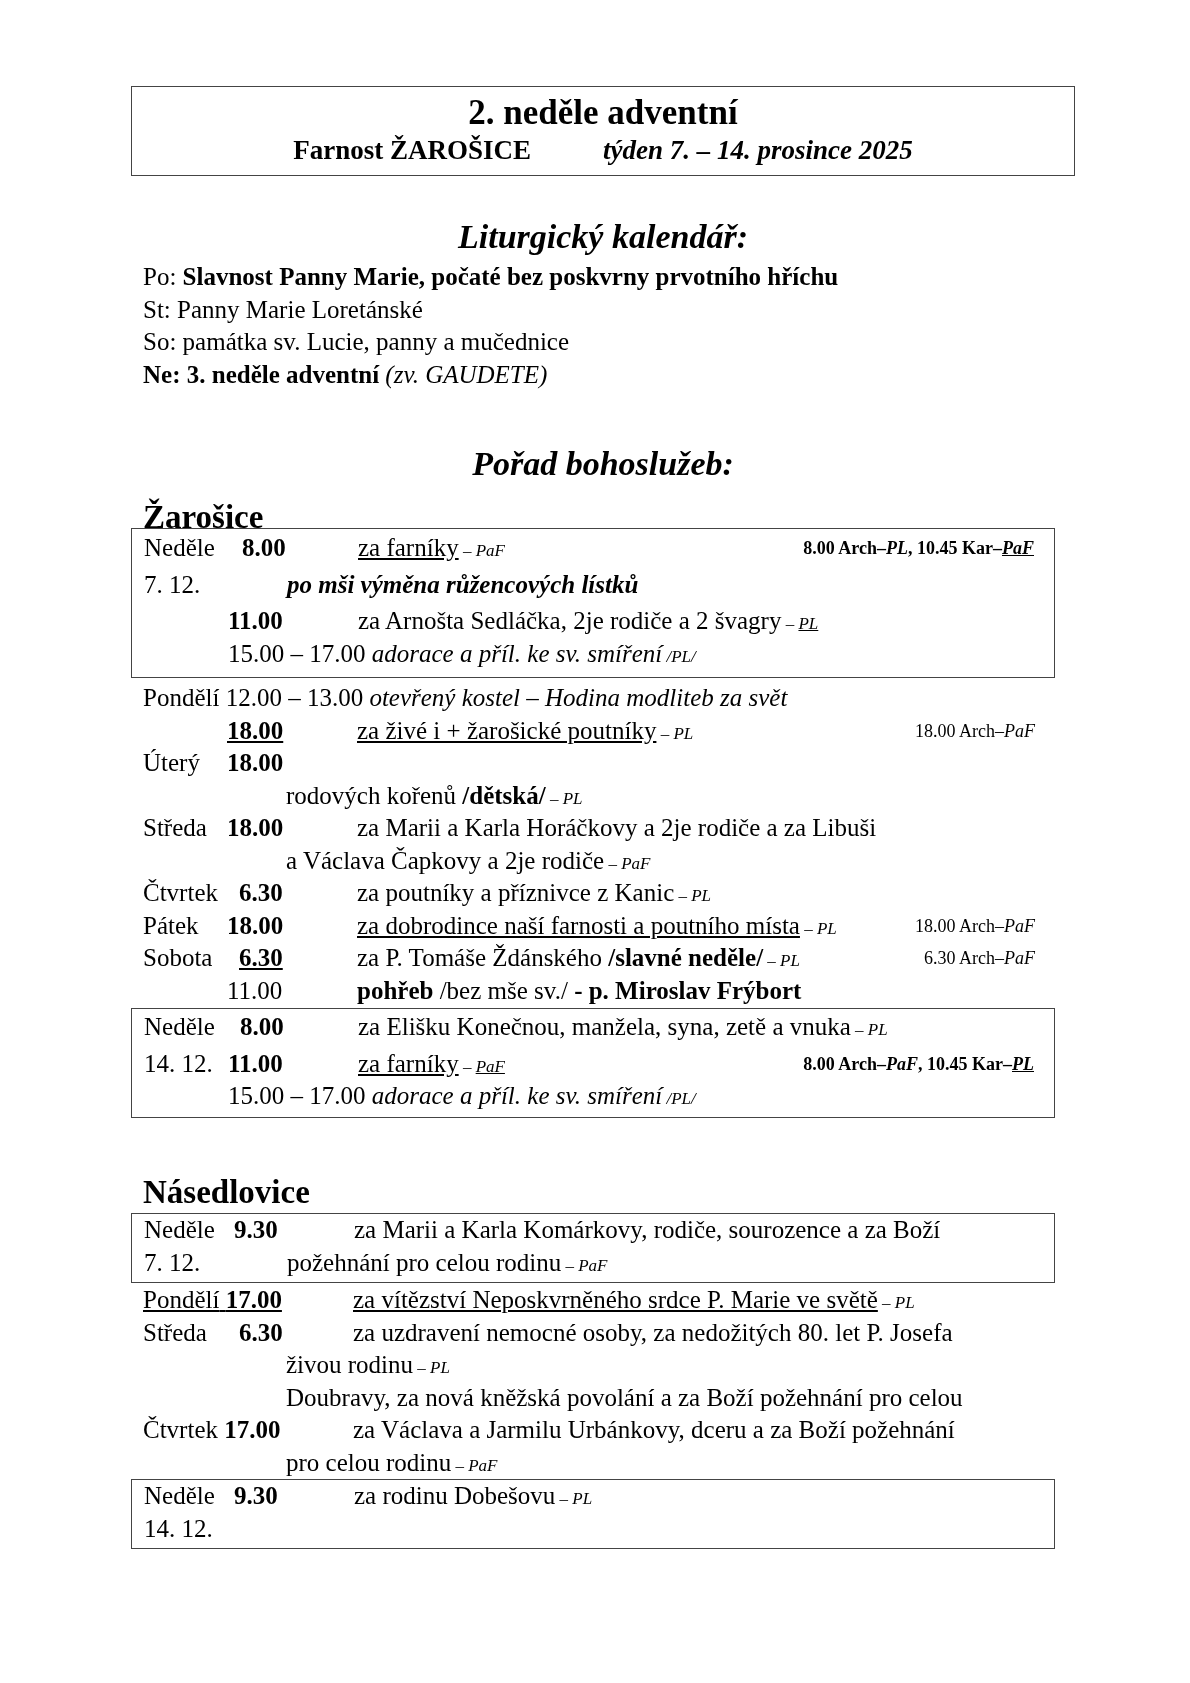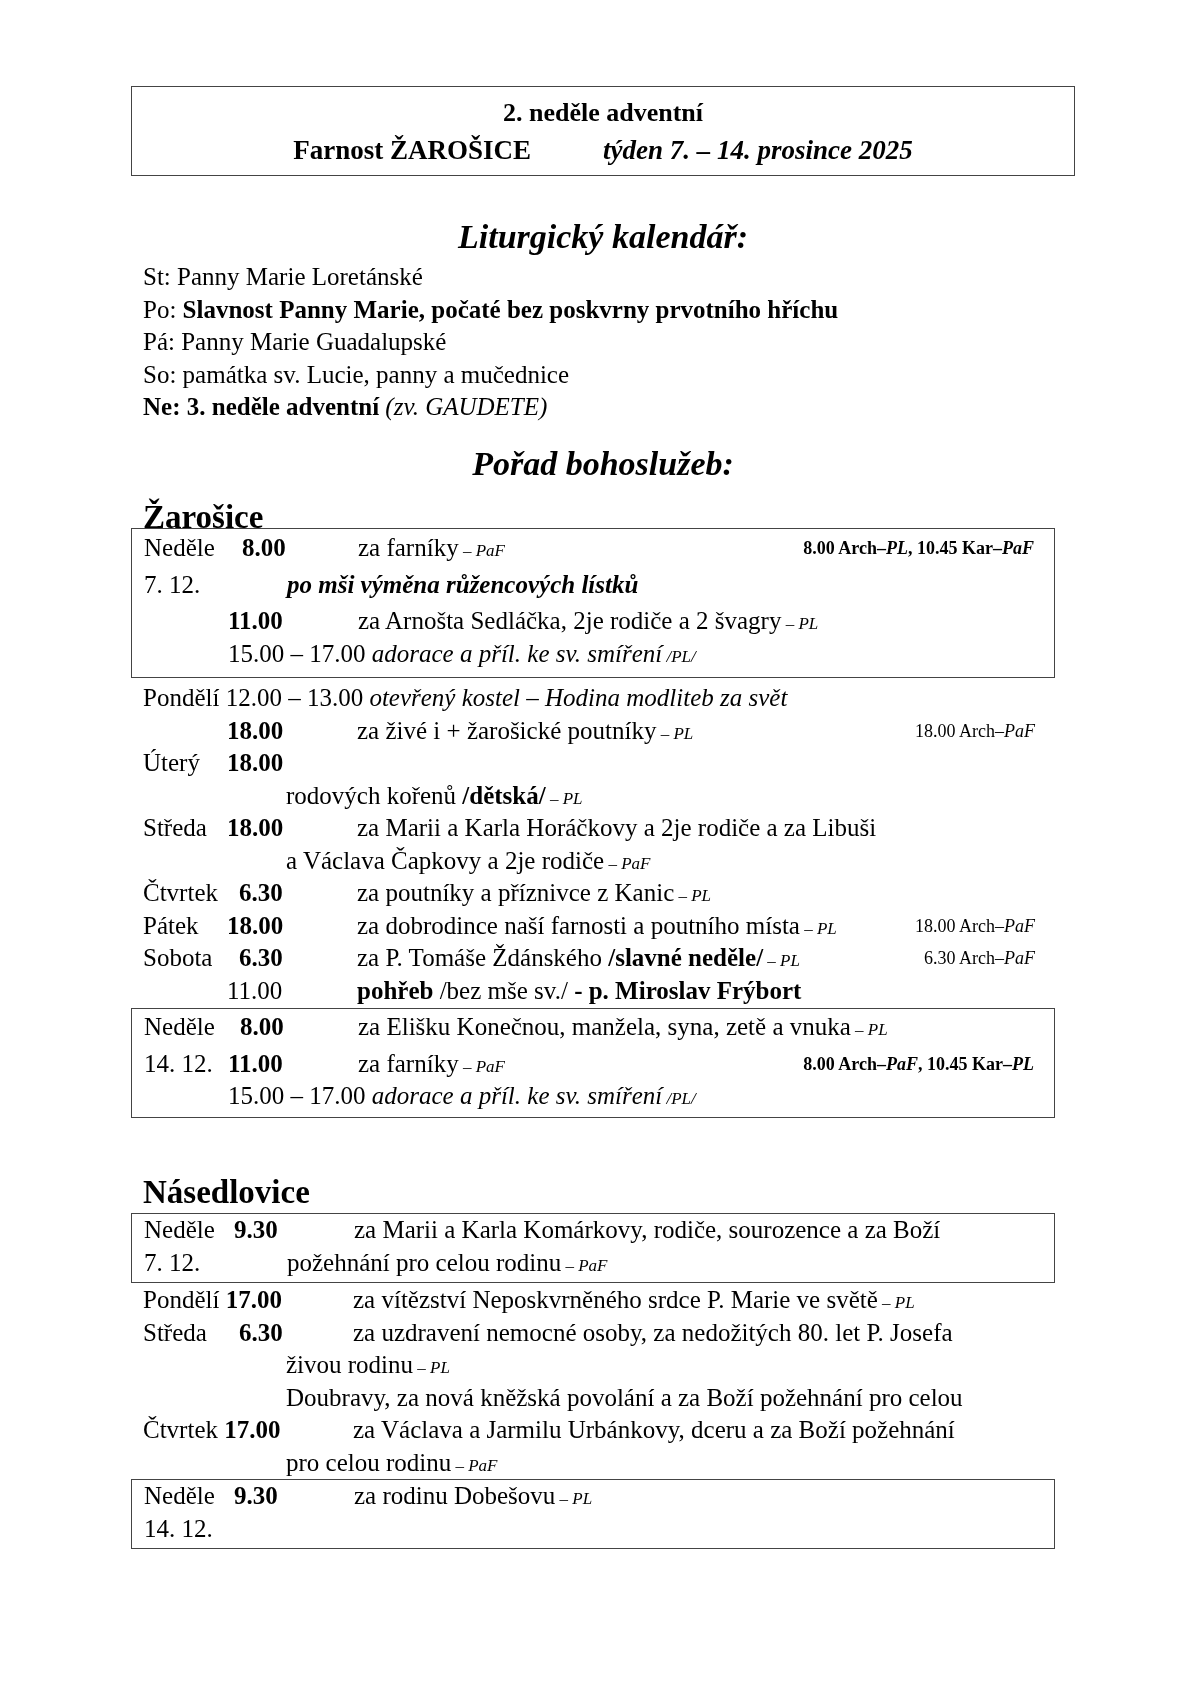--- a/index.html
+++ b/index.html
@@ -1,57 +1,56 @@
 <!DOCTYPE html>
 <html><head>
 <meta charset="utf-8">
 <style>
   html, body { margin:0; padding:0; background:#ffffff; }
   body { width:1190px; height:1683px; position:relative; overflow:hidden;
          font-family:"Liberation Serif", "DejaVu Serif", serif; color:#000; }
   .page { position:absolute; left:131px; top:0; width:944px; }
   .frame { border:1.5px solid #444; box-sizing:border-box; }
   .titlebox { position:absolute; left:0; top:86px; width:944px; height:90px; text-align:center; }
-  .title { font-size:26px; font-weight:bold; line-height:40px; margin-top:6px; }
+  .title { font-size:35px; font-weight:bold; line-height:40px; margin-top:6px; }
   .subtitle { font-size:27px; font-weight:bold; line-height:34px; }
   .subtitle .week { font-style:italic; margin-left:72px; }
   .h2 { position:absolute; left:0; width:944px; text-align:center; font-size:34px;
         font-style:italic; font-weight:bold; }
   .cal { position:absolute; left:12px; font-size:25px; line-height:32.5px; }
   .parish { position:absolute; left:12px; font-size:33px; font-weight:bold; }
   .block { position:absolute; left:0; width:924px; }
   .row { position:relative; height:32.5px; font-size:25px; line-height:32.5px; white-space:nowrap; }
   .c-day { position:absolute; left:12px; }
   .c-time { position:absolute; font-weight:bold; }
   .c-text { position:absolute; left:226px; }
   .c-text2 { position:absolute; left:155px; }
   .c-right { position:absolute; right:20px; font-size:18px; }
   .note { font-size:17px; font-style:italic; }
-  .u { }
+  .u { text-decoration:underline; }
   .b { font-weight:bold; }
   .i { font-style:italic; }
   .plain { font-weight:normal; }
 </style>
 </head>
 <body>
 
 <div class="page">
 
   <div class="titlebox frame">
     <div class="title">2. neděle adventní</div>
     <div class="subtitle">
       <span>Farnost ŽAROŠICE</span><span class="week">týden 7. – 14. prosince 2025</span>
     </div>
   </div>
 
   <div class="h2" style="top:218px;">Liturgický kalendář:</div>
   <div class="cal" style="top:261px;">
+    <div><span>Po: </span><span class="b">Slavnost Panny Marie, počaté bez poskvrny prvotního hříchu</span></div>
     <div><span>St: </span><span>Panny Marie Loretánské</span></div>
-    <div><span>Po: </span><span class="b">Slavnost Panny Marie, počaté bez poskvrny prvotního hříchu</span></div>
-    <div><span>Pá: </span><span>Panny Marie Guadalupské</span></div>
     <div><span>So: </span><span>památka sv. Lucie, panny a mučednice</span></div>
     <div><span class="b">Ne: </span><span class="b">3. neděle adventní</span><span class="i"> (zv. GAUDETE)</span></div>
   </div>
 
   <div class="h2" style="top:445px;">Pořad bohoslužeb:</div>
 
   <div class="parish" style="top:499px;text-align:right;">Žarošice</div>
 
   <div class="block frame" style="top:528px; height:150px; padding-top:3px;">
     <div class="row">

